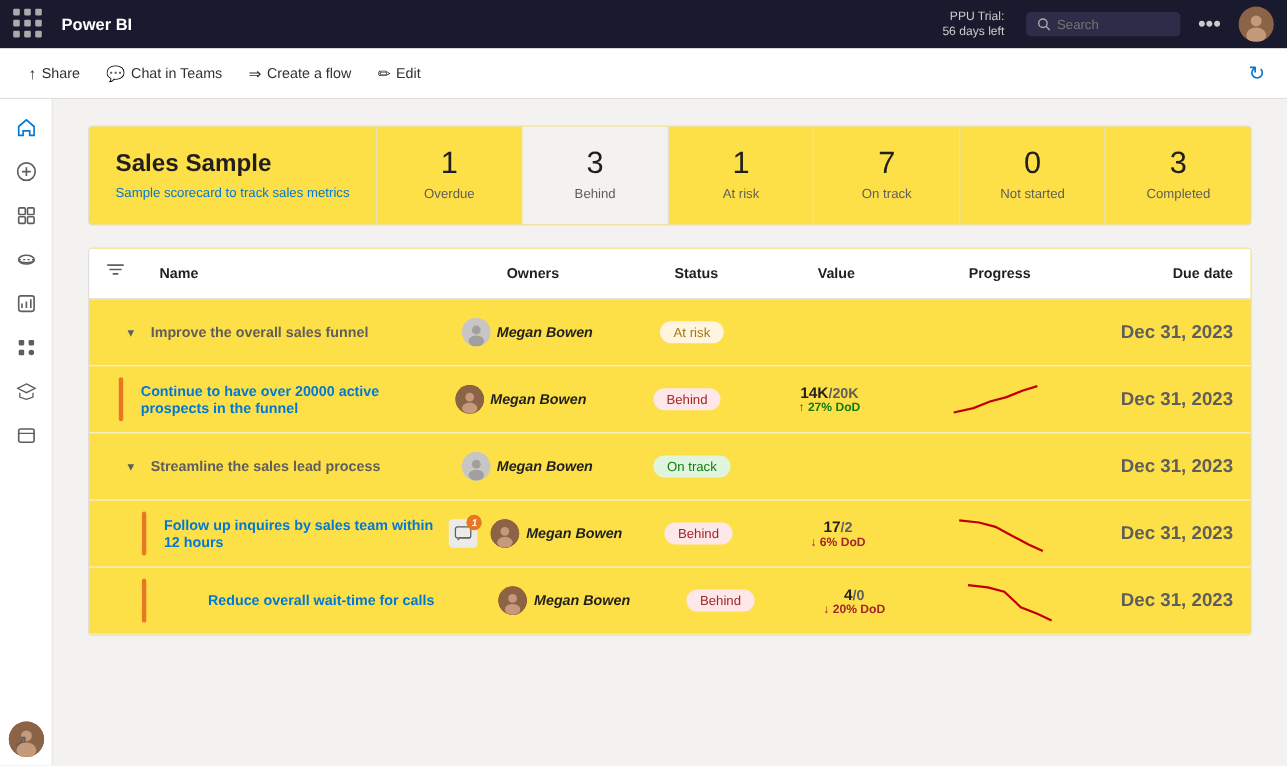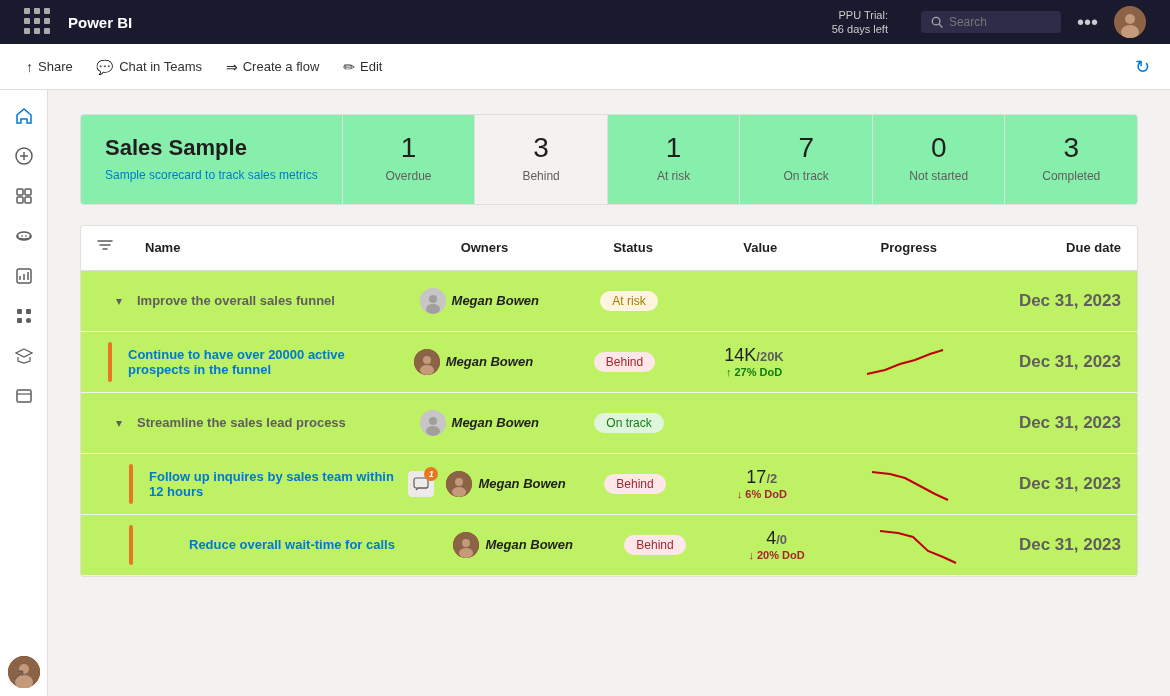--- a/index.html
+++ b/index.html
@@ -4,35 +4,35 @@
   <style>
     * { box-sizing: border-box; margin: 0; padding: 0; }
     body { font-family: 'Segoe UI', Arial, sans-serif; background: #f3f2f1; width: 1170px; height: 696px; overflow: hidden; display: flex; flex-direction: column; }
 
     
     .top-nav {
       background: #1a1a2e;
       height: 44px;
       display: flex;
       align-items: center;
-      padding: 0 24px;
+      padding: 0 12px;
       gap: 12px;
       flex-shrink: 0;
     }
     .top-nav-grid {
       display: grid;
       grid-template-columns: repeat(3,8px);
       grid-template-rows: repeat(3,8px);
       gap: 2px;
       cursor: pointer;
     }
     .top-nav-grid div { width: 6px; height: 6px; background: #aaa; border-radius: 1px; }
     .top-nav-logo { color: #fff; font-weight: 700; font-size: 15px; margin-left: 4px; }
     .top-nav-spacer { flex: 1; }
-    .top-nav-ppu { color: #ccc; font-size: 11px; text-align: right; line-height: 1.3; margin-right: 21px; }
+    .top-nav-ppu { color: #ccc; font-size: 11px; text-align: right; line-height: 1.3; margin-right: 8px; }
     .top-nav-search {
       display: flex; align-items: center;
       background: #2d2d4a; border-radius: 4px;
       padding: 4px 10px; gap: 6px; width: 140px;
     }
     .top-nav-search input {
       background: transparent; border: none; outline: none;
       color: #ddd; font-size: 12px; width: 100%;
     }
     .search-icon-svg { color: #aaa; }
@@ -104,21 +104,21 @@
       background: #f3f2f1;
       overflow-y: auto;
       padding: 24px 32px;
     }
 
     
     .scorecard-header {
       display: flex;
       gap: 0;
       margin-bottom: 20px;
-      background: #86efac;
+      background: #fde047;
       border-radius: 4px;
       border: 1px solid #e1dfdd;
       overflow: hidden;
     }
     .scorecard-title-box {
       padding: 20px 24px;
       min-width: 220px;
       border-right: 1px solid #e1dfdd;
     }
     .scorecard-title {
@@ -148,21 +148,21 @@
       line-height: 1.2;
     }
     .metric-label {
       font-size: 12px;
       color: #605e5c;
       margin-top: 4px;
     }
 
     
     .table-container {
-      background: #bef264;
+      background: #fde047;
       border-radius: 4px;
       border: 1px solid #e1dfdd;
       overflow: hidden;
     }
     .table-header-row {
       display: flex;
       align-items: center;
       padding: 12px 16px;
       border-bottom: 1px solid #e1dfdd;
       background: #fff;
@@ -228,21 +228,21 @@
       font-weight: 500;
     }
     .status-at-risk { background: #fff4e0; color: #a17c00; }
     .status-behind { background: #fde7e9; color: #a4262c; }
     .status-on-track { background: #dff6dd; color: #107c10; }
     .row-value {
       flex: 1.5;
       text-align: center;
       font-size: 13px;
     }
-    .value-big { font-size: 18px; font-weight: 400; color: #201f1e; }
+    .value-big { font-size: 14px; font-weight: 700; color: #201f1e; }
     .value-slash { font-size: 13px; color: #605e5c; }
     .value-dod { font-size: 11px; color: #107c10; }
     .value-dod.down { color: #a4262c; }
     .row-progress {
       flex: 2;
       display: flex; justify-content: center; align-items: center;
     }
     .row-due {
       flex: 1.5;
       font-size: 17px;

